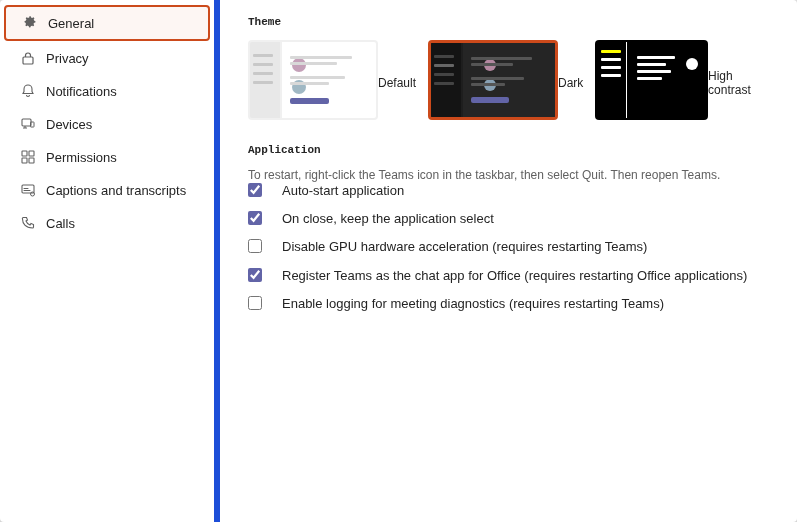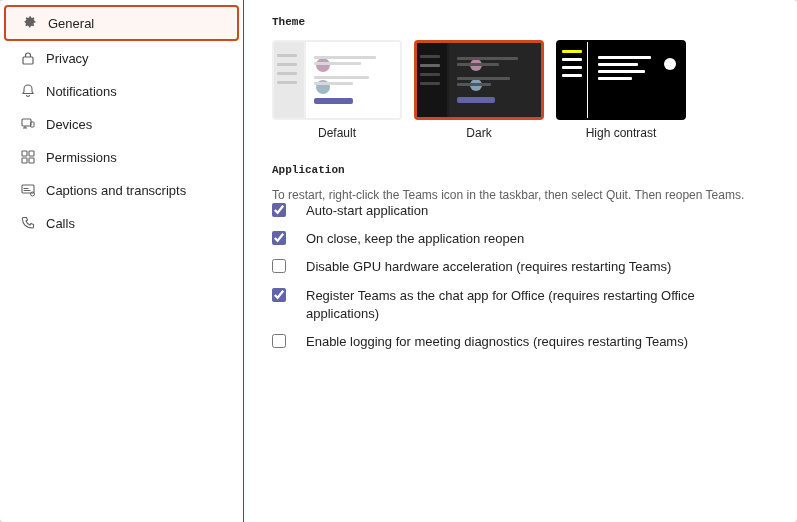--- a/index.html
+++ b/index.html
@@ -46,24 +46,24 @@
       align-items: center;
       justify-content: center;
     }
     .dialog-body {
       display: flex;
       flex: 1;
       overflow: hidden;
     }
     
     .sidebar {
-      width: 244px;
+      width: 220px;
       padding: 4px 0;
       flex-shrink: 0;
-      border-right: 1px solid #1d4ed8;
+      border-right: 6px solid #1d4ed8;
     }
     .sidebar-item {
       display: flex;
       align-items: center;
       padding: 8px 16px;
       cursor: pointer;
       border-radius: 4px;
       margin: 1px 4px;
       gap: 10px;
       color: #242424;
@@ -97,21 +97,21 @@
       margin-bottom: 12px;
       font-family: Liberation Mono, monospace;
     }
     .theme-grid {
       display: flex;
       gap: 12px;
       margin-bottom: 24px;
     }
     .theme-card {
       display: flex;
-      flex-direction: column;
+      flex-direction: row;
       align-items: center;
       cursor: pointer;
     }
     .theme-preview {
       width: 130px;
       height: 80px;
       border-radius: 4px;
       border: 2px solid transparent;
       overflow: hidden;
       position: relative;
@@ -388,21 +388,21 @@
       <div class="app-section">
         <div class="section-title">Application</div>
         <p class="app-desc">To restart, right-click the Teams icon in the taskbar, then select Quit. Then reopen Teams.</p>
 
         <div class="checkbox-item">
           <input type="checkbox" id="cb0" checked="" style="">
           <label class="checkbox-label" for="cb0">Auto-start application</label>
         </div>
         <div class="checkbox-item">
           <input type="checkbox" id="cb2" checked="" style="">
-          <label class="checkbox-label" for="cb2">On close, keep the application reopen</label>
+          <label class="checkbox-label" for="cb2">On close, keep the application select</label>
         </div>
         <div class="checkbox-item">
           <input type="checkbox" id="cb3" style="">
           <label class="checkbox-label" for="cb3">Disable GPU hardware acceleration (requires restarting Teams)</label>
         </div>
         <div class="checkbox-item">
           <input type="checkbox" id="cb4" checked="" style="">
           <label class="checkbox-label" for="cb4">Register Teams as the chat app for Office (requires restarting Office applications)</label>
         </div>
         <div class="checkbox-item">

